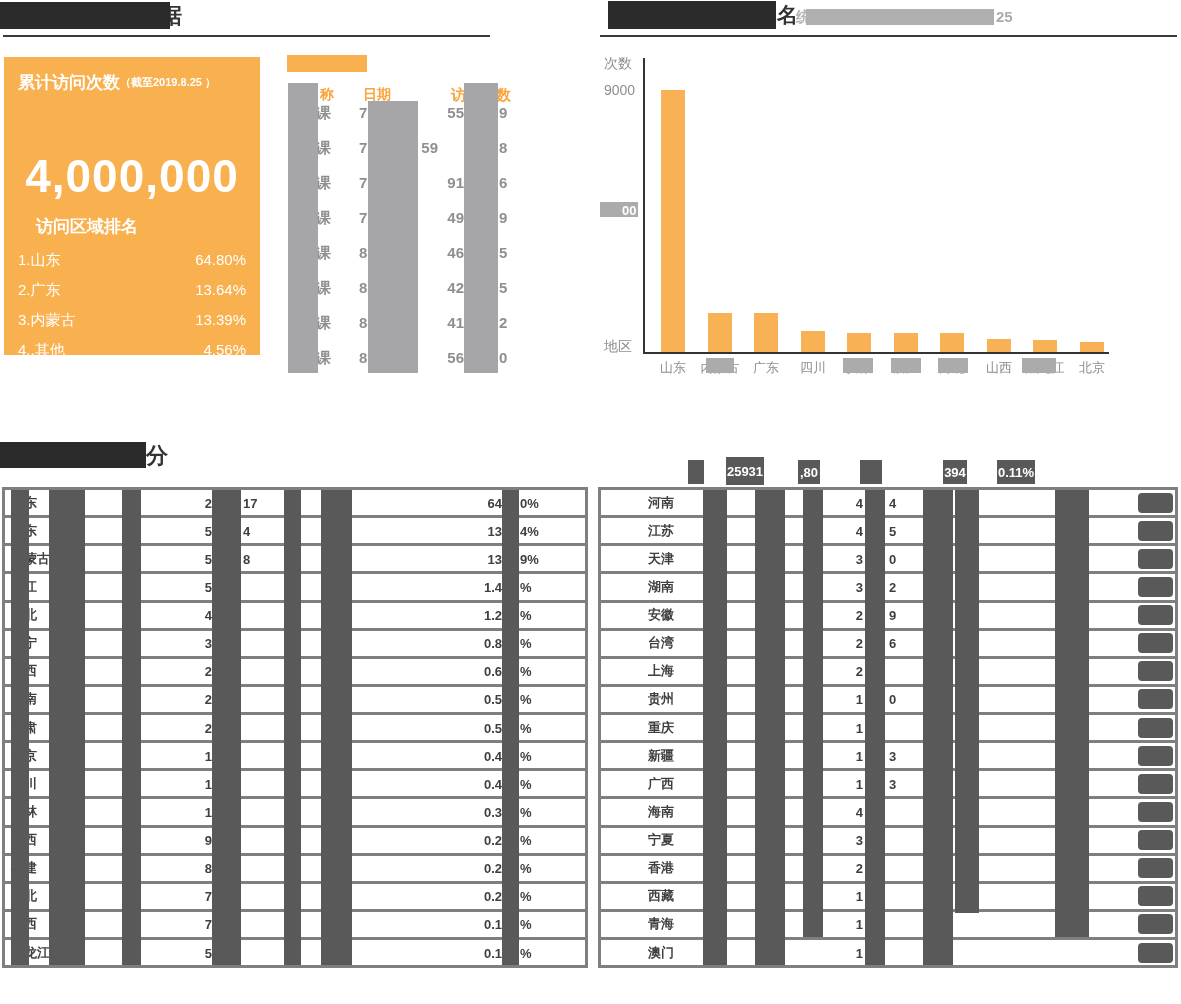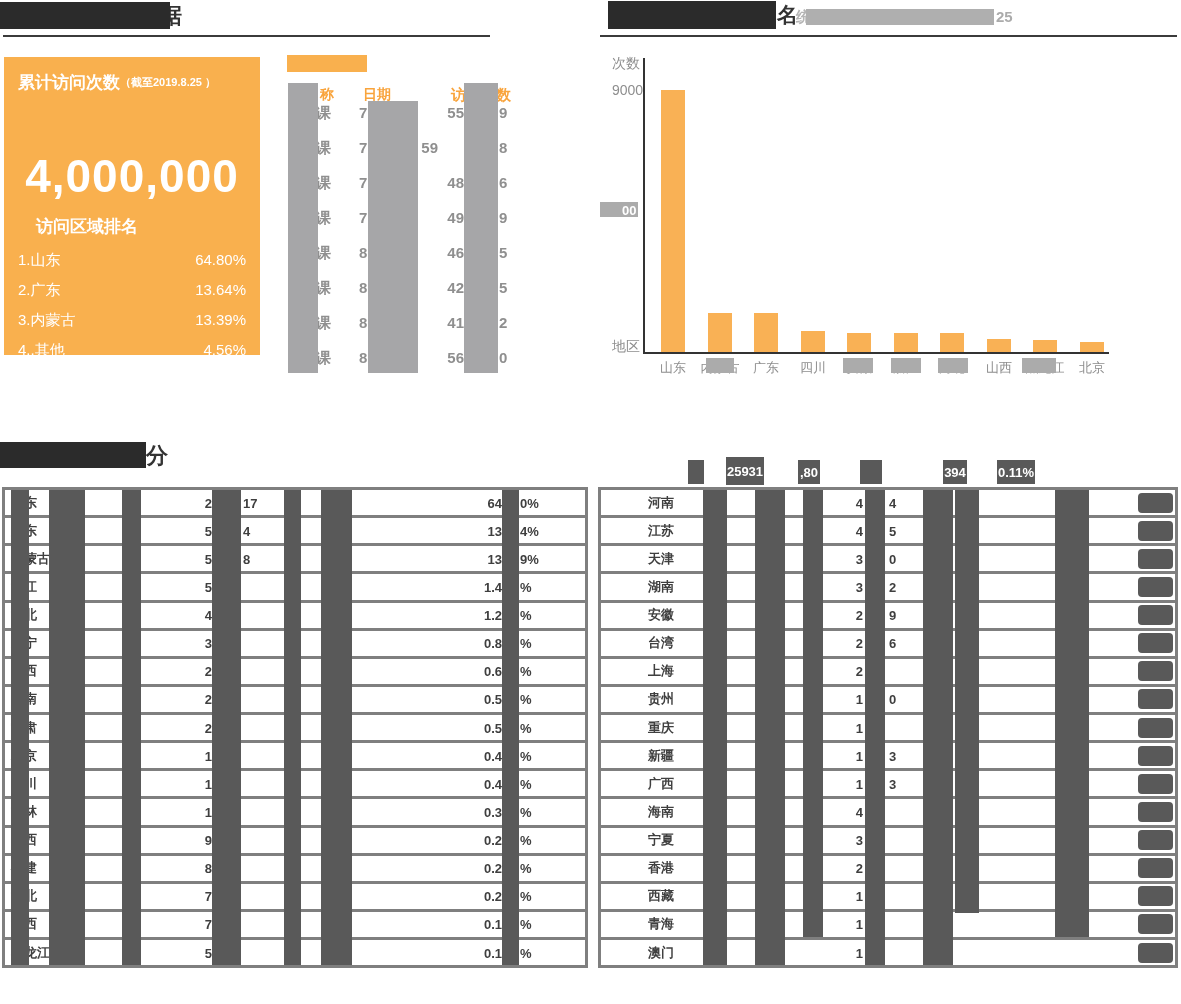--- a/index.html
+++ b/index.html
@@ -19,21 +19,21 @@
   #card .c-ranks{position:absolute;left:14px;right:14px;top:188px;}
   #card .c-rank-row{display:flex;justify-content:space-between;font-size:15px;height:30px;line-height:30px;}
   
   .lightstrip{position:absolute;background:#a6a6a8;z-index:2;}
   .orangestrip{position:absolute;background:#f9b04e;z-index:2;}
   .dhead{position:absolute;color:#f9a43c;font-weight:bold;font-size:14px;z-index:1;white-space:nowrap;}
   .dtxt{position:absolute;color:#8f8f8f;font-weight:bold;font-size:15px;z-index:1;white-space:nowrap;}
   .dtxt.r{text-align:right;}
   
   .axis{position:absolute;background:#333;z-index:1;}
-  .gtxt{position:absolute;color:#8e8e8e;font-size:14px;z-index:1;white-space:nowrap;margin-left:8px;}
+  .gtxt{position:absolute;color:#8e8e8e;font-size:14px;z-index:1;white-space:nowrap;}
   .bar{position:absolute;background:#f9b155;z-index:1;}
   .xlab{position:absolute;color:#8e8e8e;font-size:13px;text-align:center;z-index:1;white-space:nowrap;}
   .wsmall{position:absolute;color:#fff;font-size:13px;font-weight:bold;z-index:3;white-space:nowrap;}
   
   .rtable{position:absolute;border:3px solid #7f7f7f;background:#fff;box-sizing:border-box;}
   .rows{position:absolute;left:0;top:0;right:0;bottom:0;display:flex;flex-direction:column;z-index:1;}
   .trow{flex:1;position:relative;border-bottom:3px solid #7f7f7f;}
   .trow:last-child{border-bottom:none;}
   .cell{position:absolute;top:50%;transform:translateY(-50%);font-size:13px;font-weight:bold;color:#3f3f3f;z-index:1;white-space:nowrap;}
   .cell.w{color:#fff;z-index:3;}
@@ -88,21 +88,21 @@
   <div class="dtxt" style="left:316px;top:104px;">课</div>
       <div class="dtxt" style="left:359px;top:104px;">7</div>
       <div class="dtxt r" style="left:436px;top:104px;width:28px;">55</div>
       <div class="dtxt" style="left:499px;top:104px;">9</div>
       <div class="dtxt" style="left:316px;top:139px;">课</div>
       <div class="dtxt" style="left:359px;top:139px;">7</div>
       <div class="dtxt r" style="left:410px;top:139px;width:28px;">59</div>
       <div class="dtxt" style="left:499px;top:139px;">8</div>
       <div class="dtxt" style="left:316px;top:174px;">课</div>
       <div class="dtxt" style="left:359px;top:174px;">7</div>
-      <div class="dtxt r" style="left:436px;top:174px;width:28px;">48</div>
+      <div class="dtxt r" style="left:436px;top:174px;width:28px;">91</div>
       <div class="dtxt" style="left:499px;top:174px;">6</div>
       <div class="dtxt" style="left:316px;top:209px;">课</div>
       <div class="dtxt" style="left:359px;top:209px;">7</div>
       <div class="dtxt r" style="left:436px;top:209px;width:28px;">49</div>
       <div class="dtxt" style="left:499px;top:209px;">9</div>
       <div class="dtxt" style="left:316px;top:244px;">课</div>
       <div class="dtxt" style="left:359px;top:244px;">8</div>
       <div class="dtxt r" style="left:436px;top:244px;width:28px;">46</div>
       <div class="dtxt" style="left:499px;top:244px;">5</div>
       <div class="dtxt" style="left:316px;top:279px;">课</div>

